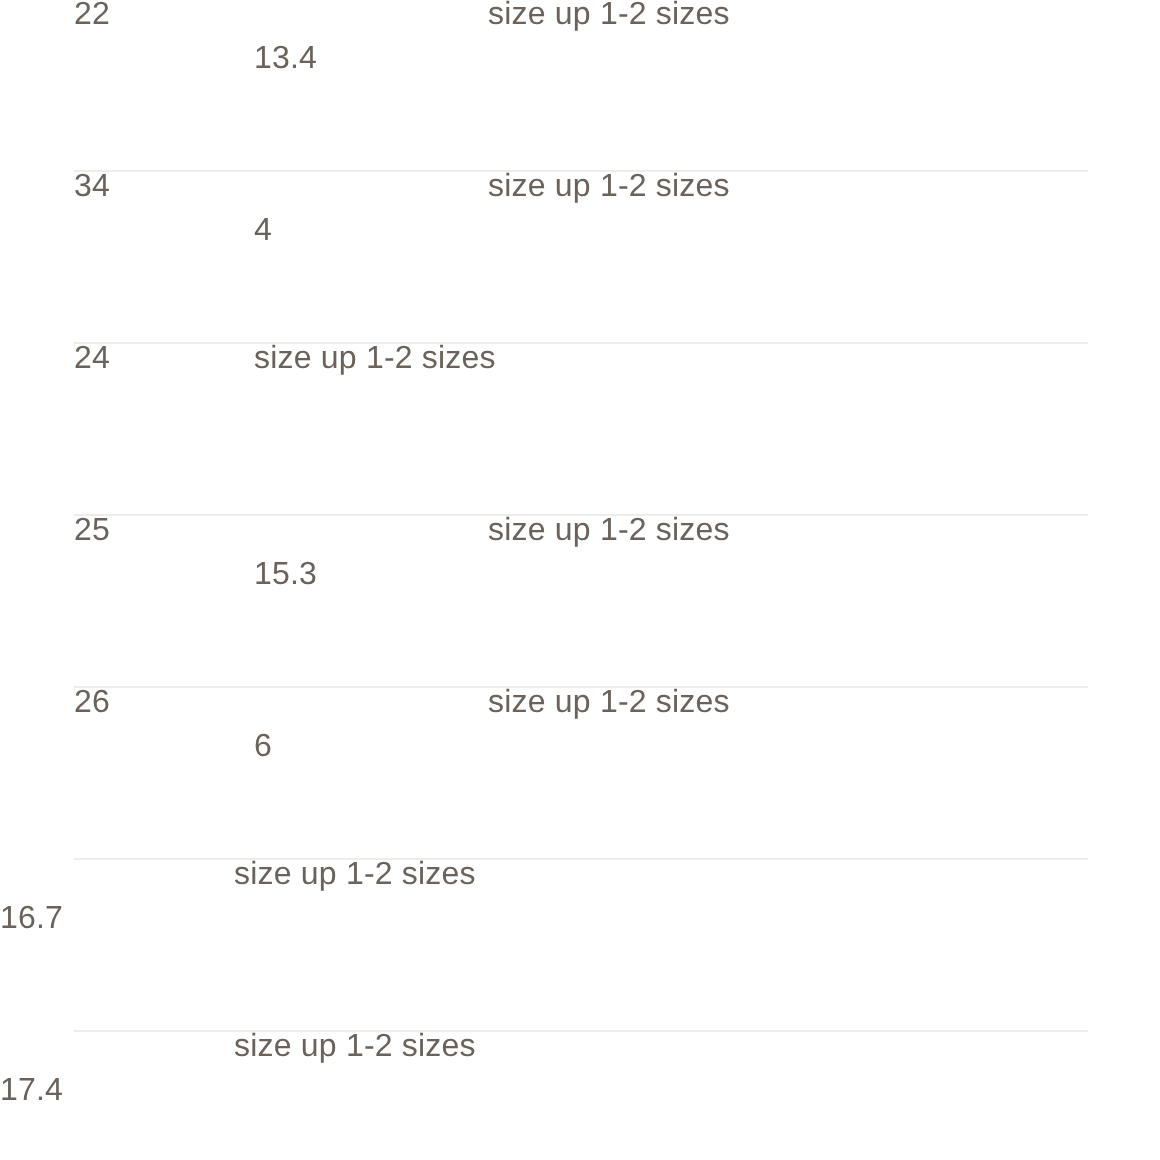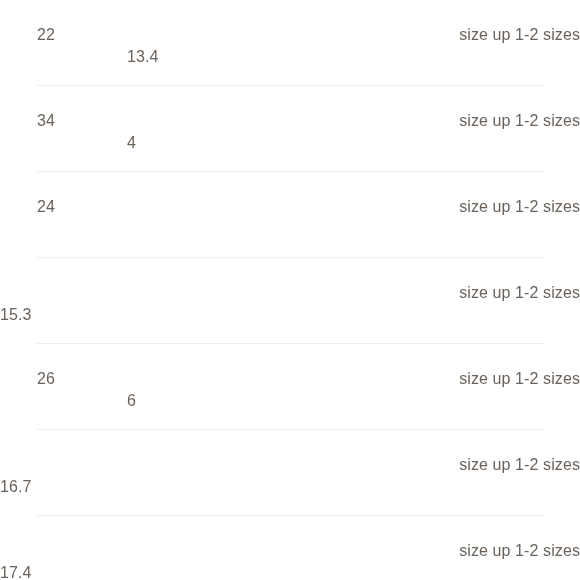--- a/index.html
+++ b/index.html
@@ -25,34 +25,32 @@
     display: flex;
     align-items: flex-start;
     box-sizing: border-box;
   }
   .table-row .cell {
     color: #6b635b;
     font-size: 16px;
     line-height: 1;
     letter-spacing: 0.1px;
     white-space: nowrap;
-    padding-top: 27px;
     box-sizing: border-box;
   }
   .cell-size {
     width: 127px;
     padding-left: 37px;
   }
   .cell-measure {
     width: 117px;
     margin-top: 22px;
   }
   .cell-note {
     flex: 1 1 auto;
-    text-align: right;
   }
   .row-divider {
     position: absolute;
     left: 37px;
     right: 36px;
     bottom: 0;
     height: 1px;
     background: #ededeb;
   }
   .table-row:last-child .row-divider {
@@ -78,20 +76,21 @@
     <div class="row-divider"></div>
   </div>
 
   <div class="table-row">
     <div class="cell cell-size">24</div>
     <div class="cell cell-note">size up 1-2 sizes</div>
     <div class="row-divider"></div>
   </div>
 
   <div class="table-row">
+    <div class="cell cell-size">25</div>
     <div class="cell cell-measure">15.3</div>
     <div class="cell cell-note">size up 1-2 sizes</div>
     <div class="row-divider"></div>
   </div>
 
   <div class="table-row">
     <div class="cell cell-size">26</div>
     <div class="cell cell-measure">6</div>
     <div class="cell cell-note">size up 1-2 sizes</div>
     <div class="row-divider"></div>

